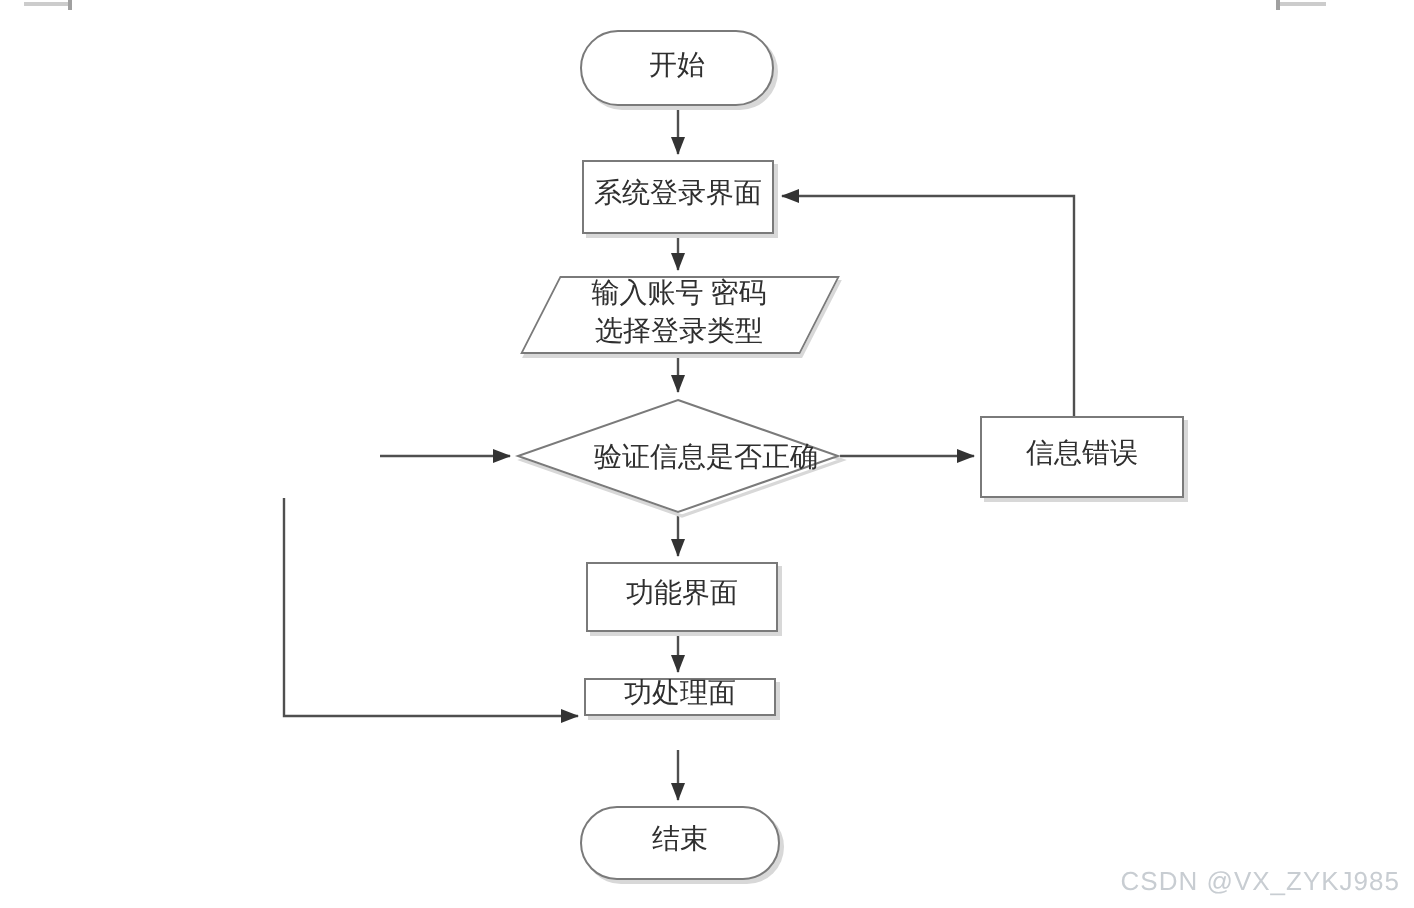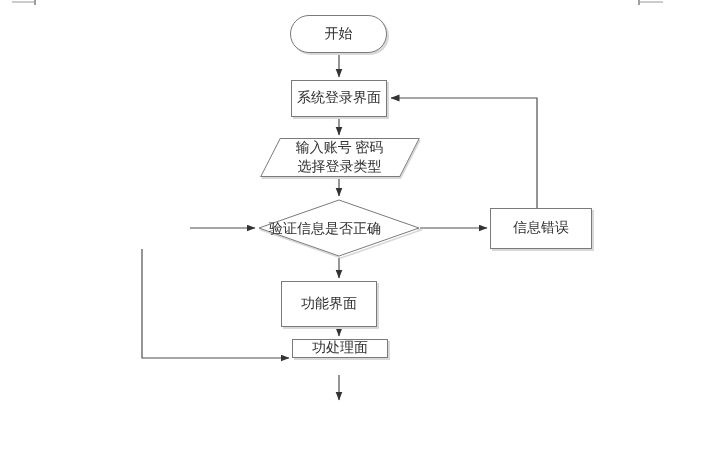--- a/index.html
+++ b/index.html
@@ -57,27 +57,27 @@
     white-space: nowrap;
   }
   .terminator { border-radius: 19px; }
   .node-start      { left: 290px; top: 15px;  width: 97px; height: 38px; }
   .node-login      { left: 291px; top: 80px;  width: 96px; height: 37px; }
   .node-input      { left: 270px; top: 138px; width: 140px; height: 39px;
                      transform: skewX(-27deg); }
   .node-input .unskew { transform: skewX(27deg); }
   .node-database   { left: 95px;  top: 208px; width: 95px; height: 41px; }
   .node-error      { left: 490px; top: 208px; width: 102px; height: 41px; }
-  .node-function   { left: 281px; top: 281px; width: 96px; height: 46px; }
+  .node-function   { left: 293px; top: 281px; width: 96px; height: 35px; }
   .node-processing { left: 292px; top: 339px; width: 96px; height: 19px; }
   .node-end        { left: 290px; top: 403px; width: 100px; height: 37px; }
   .diamond-label {
     position: absolute;
     left: 269px; top: 220px; width: 140px;
-    text-align: left;
+    text-align: right;
     font-size: 14px;
     white-space: nowrap;
   }
   .watermark {
     position: absolute;
     right: 7px; bottom: 6px;
     font-family: "Liberation Sans", "DejaVu Sans", sans-serif;
     font-size: 13px;
     color: var(--wm);
     letter-spacing: 0.5px;
@@ -142,14 +142,18 @@
   </div>
 
   <div class="node node-function">
     <span>功能界面</span>
   </div>
 
   <div class="node node-processing">
     <span>功处理面</span>
   </div>
 
+  <div class="node terminator node-end">
+    <span>结束</span>
+  </div>
 
+  <div class="watermark">CSDN @VX_ZYKJ985</div>
 </div>
 
 </body></html>

